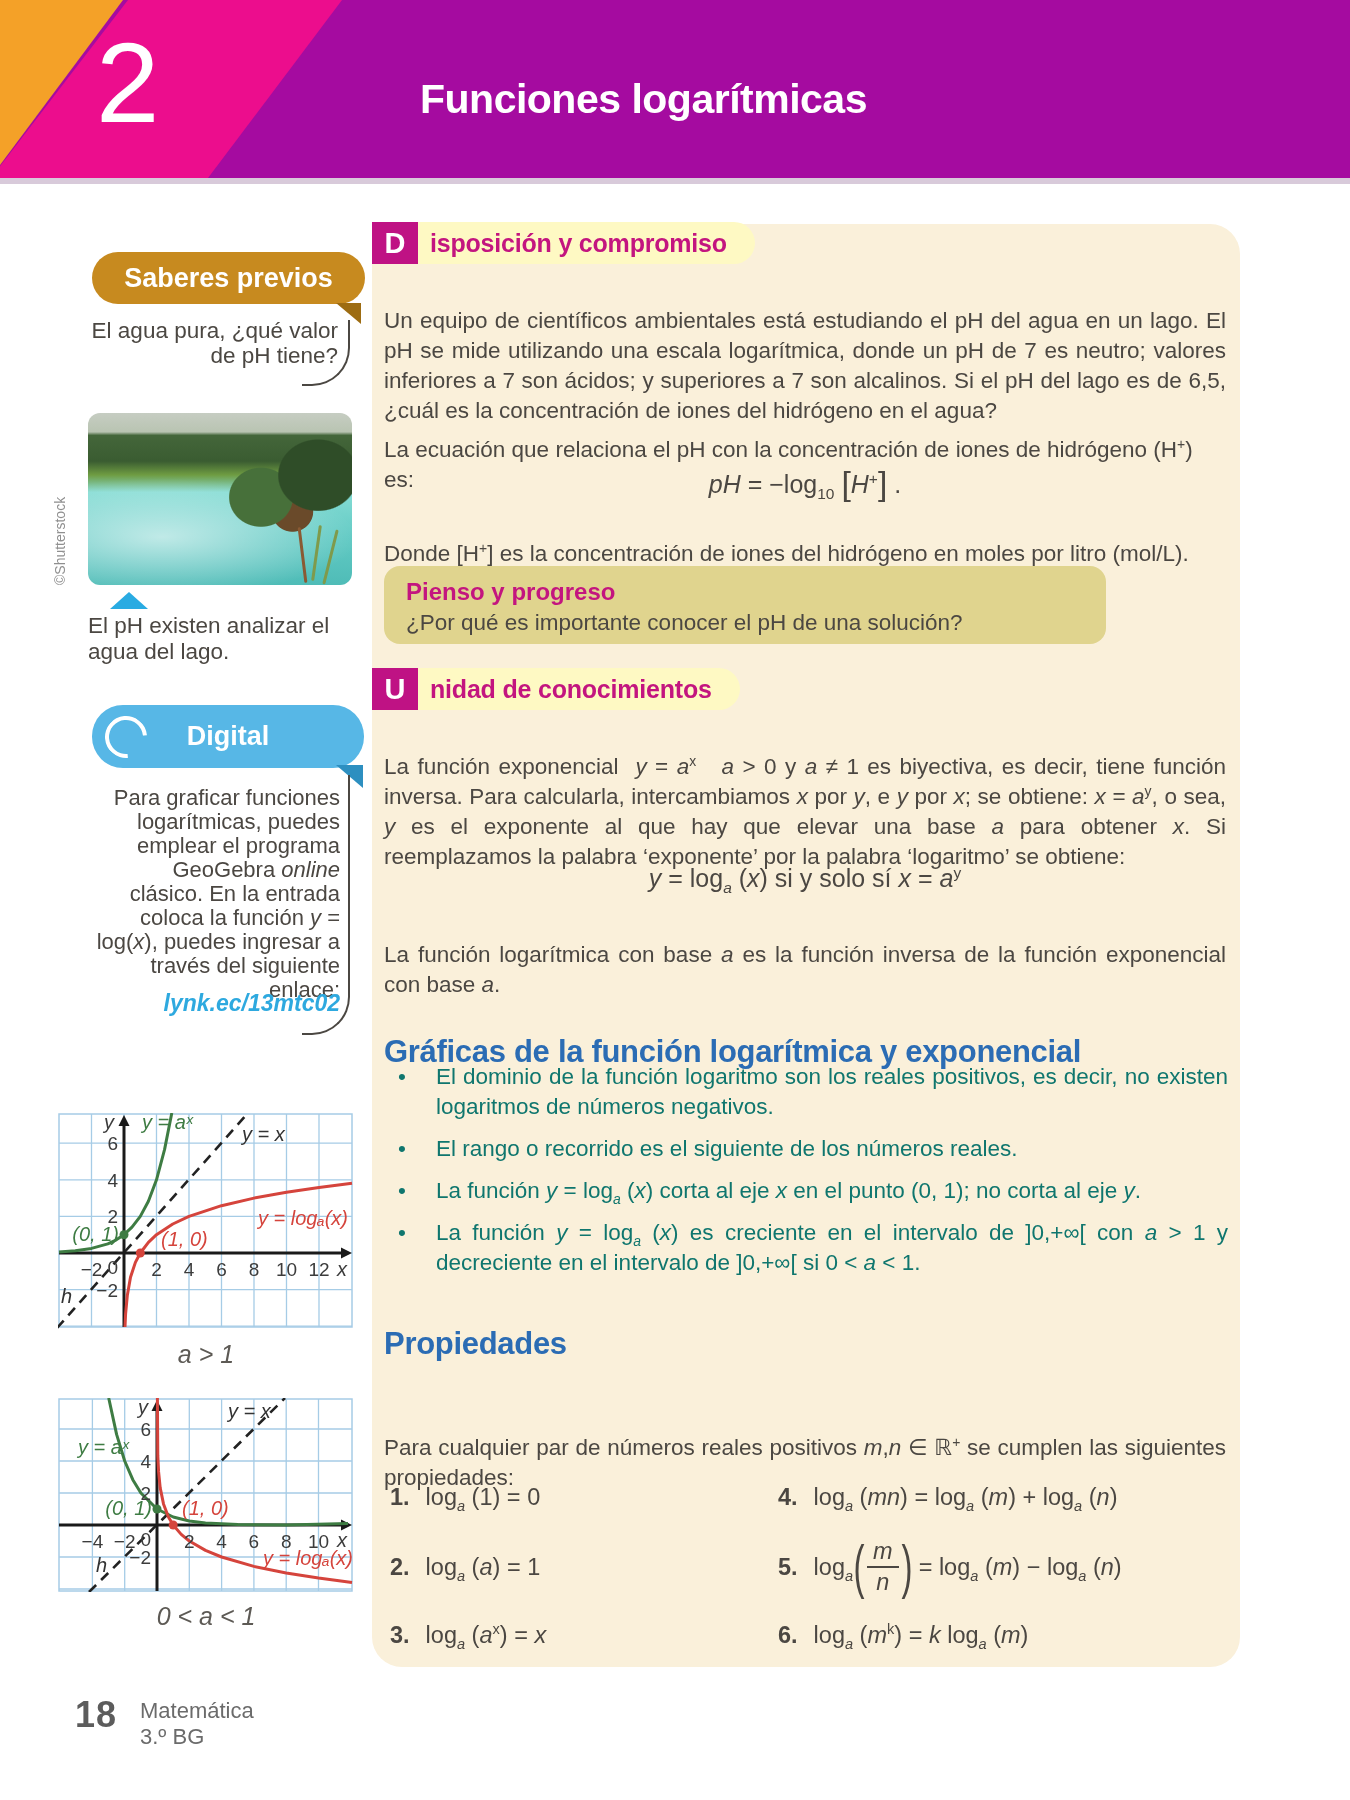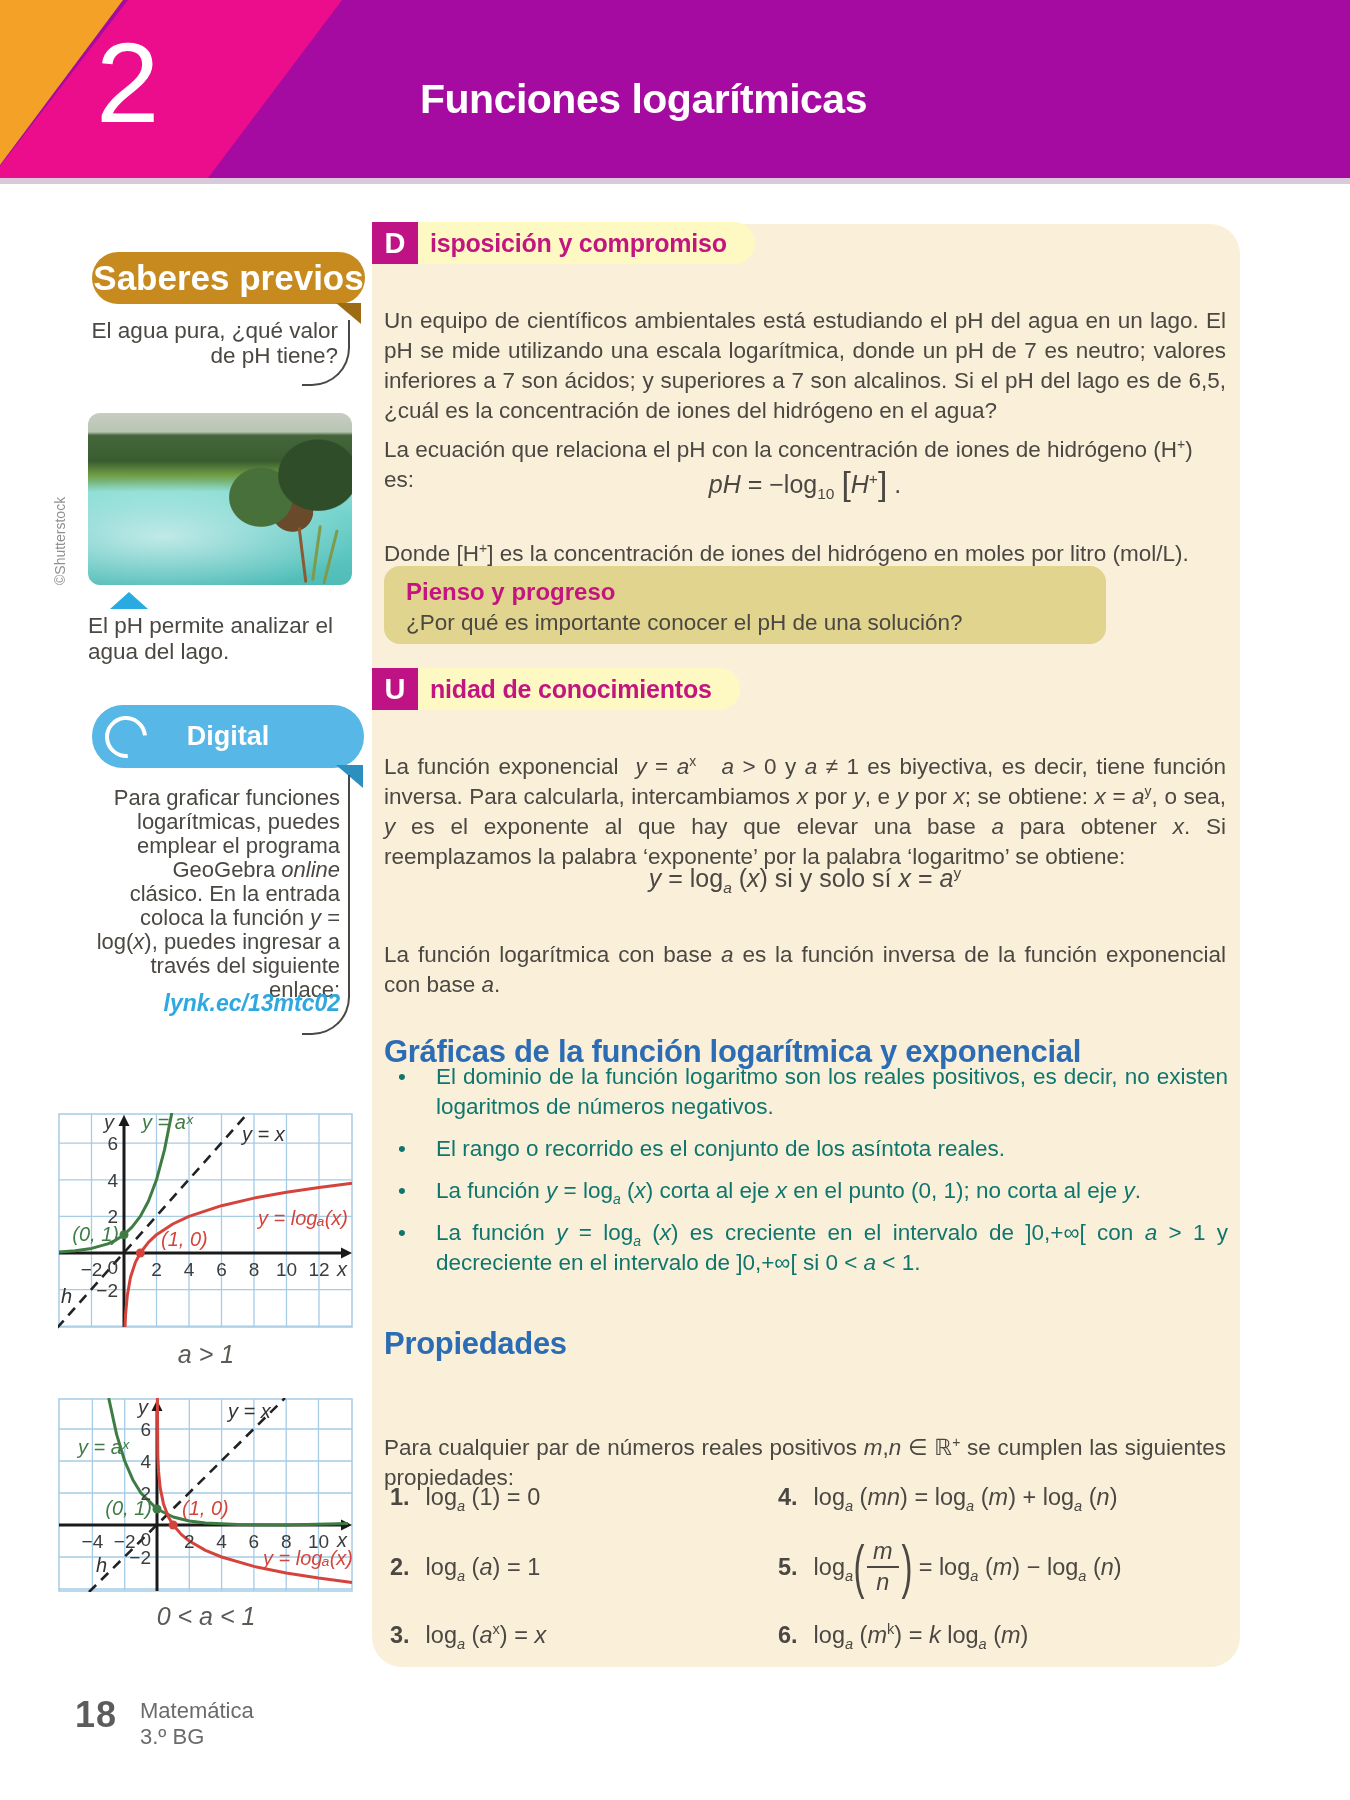--- a/index.html
+++ b/index.html
@@ -14,21 +14,21 @@
   .hdr-orange{position:absolute;left:0;top:0;width:200px;height:178px;background:#f4a128;
               clip-path:polygon(0 0,123px 0,0 165px);}
   .hdr-pink{position:absolute;left:0;top:0;width:400px;height:178px;background:#ec0d8d;
             clip-path:polygon(128px 0,342px 0,208px 178px,-9px 178px);}
   .hdr-num{position:absolute;left:96px;top:26px;font-size:114px;line-height:114px;color:#fff;font-weight:400;}
   .hdr-title{position:absolute;left:420px;top:76px;font-size:41px;font-weight:bold;color:#fff;letter-spacing:-.5px;margin:0;}
   .hdr-underline{position:absolute;left:0;top:178px;width:1350px;height:6px;background:#d8cada;}
 
   
   .sab-box{position:absolute;left:92px;top:252px;width:273px;height:52px;background:#c78a1f;border-radius:26px;
-           display:flex;align-items:center;justify-content:center;color:#fff;font-weight:bold;font-size:35px;}
+           display:flex;align-items:center;justify-content:center;color:#fff;font-weight:bold;font-size:27px;}
   .sab-tail{position:absolute;left:336px;top:303px;width:0;height:0;border-top:21px solid #9d6c12;border-left:25px solid transparent;}
   .sab-q{position:absolute;left:80px;top:318px;width:258px;text-align:right;font-size:22.5px;line-height:25px;color:#4b4742;}
   .bracket{position:absolute;border-right:2px solid #4b4742;border-bottom:2px solid #4b4742;border-bottom-right-radius:38px;width:46px;}
   .bk1{left:302px;top:320px;height:64px;}
   .bk2{left:302px;top:775px;height:258px;}
 
   .photo{position:absolute;left:88px;top:413px;width:264px;height:172px;border-radius:12px;overflow:hidden;
      background:
        radial-gradient(120% 55% at 28% 72%, rgba(255,255,255,.6), rgba(255,255,255,0) 62%),
        linear-gradient(180deg,#c6cdc2 0%,#b9c4b2 11%,#44663a 13%,#3a5c31 28%,#6f9c42 36%,#85dcd4 46%,#62cac4 72%,#4fbcb7 100%);}
@@ -125,21 +125,21 @@
   <div class="bracket bk1"></div>
 
   <div class="photo">
     <div class="ph-trees"></div>
     <span class="reed r1"></span>
     <span class="reed r2"></span>
     <span class="reed r3"></span>
   </div>
   <div class="credit">©Shutterstock</div>
   <div class="tri-photo"></div>
-  <div class="ph-cap">El pH permite analizar el agua del lago.</div>
+  <div class="ph-cap">El pH existen analizar el agua del lago.</div>
 
   <div class="dig-box">
     <span class="swirl"></span>
     <span>Digital</span>
   </div>
   <div class="dig-tail"></div>
   <div class="dig-text">Para graficar funciones logarítmicas, puedes emplear el programa GeoGebra <i>online</i> clásico. En la entrada coloca la función <i>y</i> = log(<i>x</i>), puedes ingresar a través del siguiente enlace:</div>
   <a class="dig-link" href="#">lynk.ec/13mtc02</a>
   <div class="bracket bk2"></div>
 
@@ -239,21 +239,21 @@
   <div class="equation eq2"><i>y</i> = log<sub><i>a</i></sub> (<i>x</i>) si y solo sí <i>x</i> = <i>a</i><sup>y</sup></div>
   <p class="para p-u2">La función logarítmica con base <i>a</i> es la función inversa de la función exponencial con base <i>a</i>.</p>
 
   <h2 class="bluehead h-graf">Gráficas de la función logarítmica y exponencial</h2>
 
   <div class="bullets">
     <div class="bullet">
         <span>El dominio de la función logaritmo son los reales positivos, es decir, no existen logaritmos de números negativos.</span>
       </div>
     <div class="bullet">
-        <span>El rango o recorrido es el conjunto de los asíntota reales.</span>
+        <span>El rango o recorrido es el siguiente de los números reales.</span>
       </div>
     <div class="bullet">
         <span>La función <i>y</i> = log<sub><i>a</i></sub> (<i>x</i>) corta al eje <i>x</i> en el punto (0, 1); no corta al eje <i>y</i>.</span>
       </div>
     <div class="bullet">
         <span>La función <i>y</i> = log<sub><i>a</i></sub> (<i>x</i>) es creciente en el intervalo de ]0,+∞[ con <i>a</i> &gt; 1 y decreciente en el intervalo de ]0,+∞[ si 0 &lt; <i>a</i> &lt; 1.</span>
       </div>
   </div>
 
   <h2 class="bluehead h-prop">Propiedades</h2>

